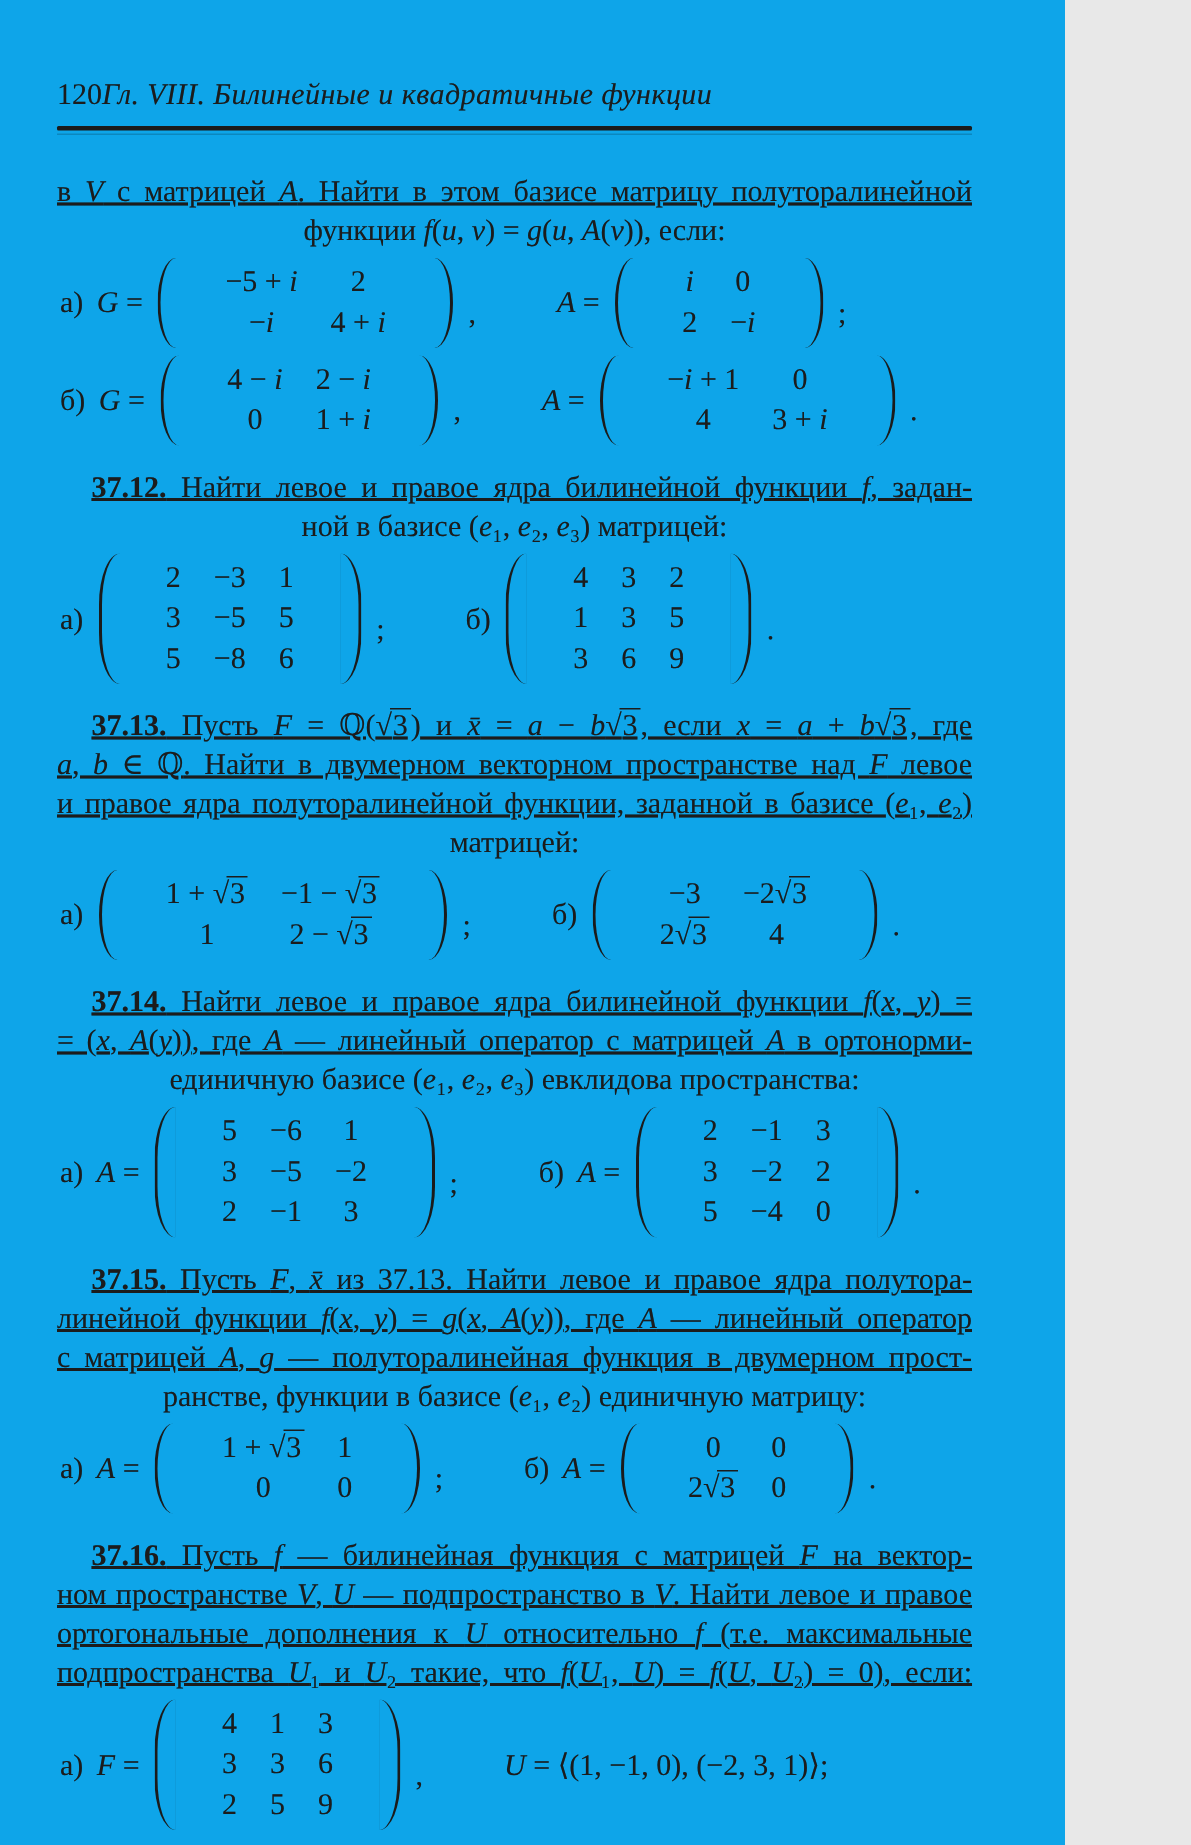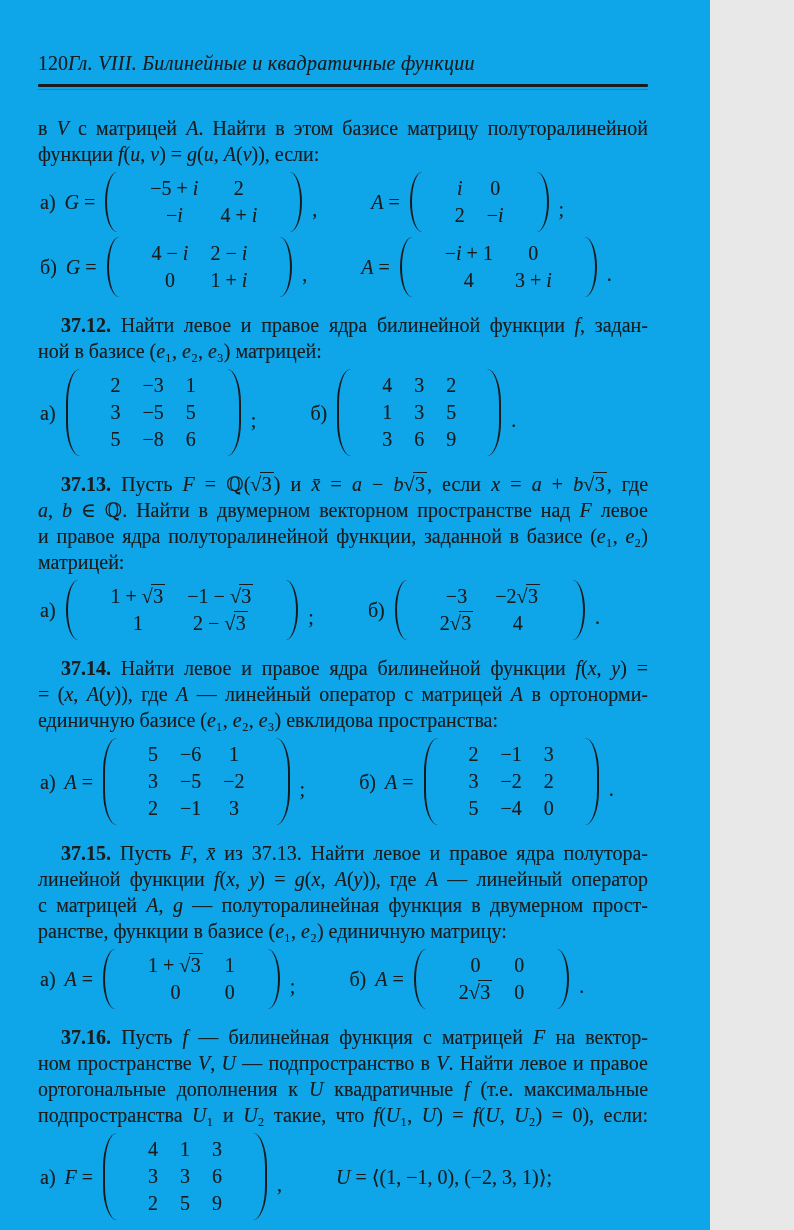--- a/index.html
+++ b/index.html
@@ -15,22 +15,22 @@
   
   .hdr{display:flex;align-items:baseline;position:relative;}
   .pgnum{flex:0 0 auto;font-size:20px;}
   .runtitle{flex:1 1 auto;font-style:italic;font-size:20px;letter-spacing:.3px;padding-right:40px;}
   .rule{height:3px;background:#1b1b1b;margin-top:8px;border-radius:1px;}
   .rule-echo{height:1px;background:rgba(0,0,0,.18);margin-top:2px;}
   
   .para{margin-top:15px;}
   .para.first{margin-top:25px;}
   .para.ind .line:first-child{text-indent:23px;}
-  .line{text-align:left;}
-  .line.j{text-align:justify;text-align-last:justify;}
+  .line{text-align:center;}
+  .line.j{text-align:justify;text-align-last:justify;text-decoration:underline;}
   .seg{white-space:pre-wrap;}
   .seg.bold{font-weight:bold;}
   i{font-style:italic;}
   
   .mrow{display:flex;align-items:center;gap:54px;margin:5px 0 5px 2px;}
   .grp{display:inline-flex;align-items:center;gap:9px;}
   .glabel{flex:0 0 auto;}
   .gpre{flex:0 0 auto;}
   .matrix{display:inline-flex;align-items:stretch;margin:0 1px;gap:20px;}
   .paren{width:12px;flex:0 0 auto;}
@@ -282,21 +282,21 @@
               <span class="mcell">0</span>
             </span>
             <span class="paren r"></span>
           </span>
           <span class="gpost">.</span>
         </span>
       </div>
       <div class="para ind">
         <div class="line j"><span class="seg bold">37.16.</span><span class="seg"> Пусть </span><span class="seg math"><i class="mv">f</i></span><span class="seg"> — билинейная функция с матрицей </span><span class="seg math"><i class="mv">F</i></span><span class="seg"> на вектор-</span></div>
         <div class="line j"><span class="seg">ном пространстве </span><span class="seg math"><i class="mv">V</i></span><span class="seg">, </span><span class="seg math"><i class="mv">U</i></span><span class="seg"> — подпространство в </span><span class="seg math"><i class="mv">V</i></span><span class="seg">. Найти левое и правое</span></div>
-        <div class="line j"><span class="seg">ортогональные дополнения к </span><span class="seg math"><i class="mv">U</i></span><span class="seg"> квадратичные </span><span class="seg math"><i class="mv">f</i></span><span class="seg"> (т.е. максимальные</span></div>
+        <div class="line j"><span class="seg">ортогональные дополнения к </span><span class="seg math"><i class="mv">U</i></span><span class="seg"> относительно </span><span class="seg math"><i class="mv">f</i></span><span class="seg"> (т.е. максимальные</span></div>
         <div class="line j"><span class="seg">подпространства </span><span class="seg math"><i class="mv">U</i>₁</span><span class="seg"> и </span><span class="seg math"><i class="mv">U</i>₂</span><span class="seg"> такие, что </span><span class="seg math"><i class="mv">f</i>(<i class="mv">U</i>₁, <i class="mv">U</i>) = <i class="mv">f</i>(<i class="mv">U</i>, <i class="mv">U</i>₂) = 0)</span><span class="seg">, если:</span></div>
       </div>
       <div class="mrow">
         <span class="grp">
           <span class="glabel">а)</span>
           <span class="gpre"><i class="mv">F</i> =</span>
           <span class="matrix">
             <span class="paren l"></span>
             <span class="mgrid" style="grid-template-columns: repeat(3, auto);">
               <span class="mcell">4</span>

